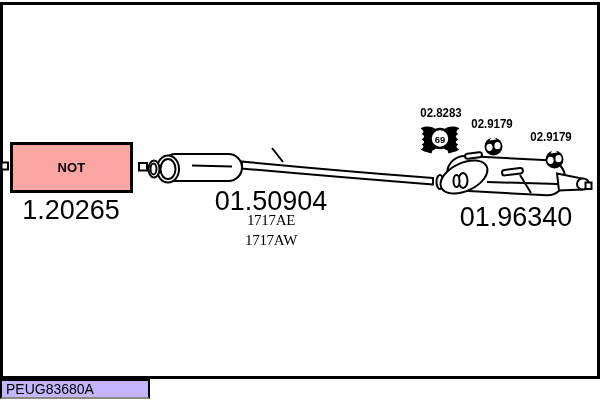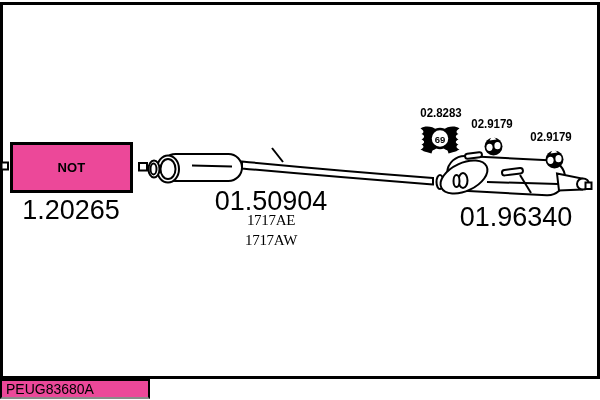--- a/index.html
+++ b/index.html
@@ -1,22 +1,22 @@
 <!DOCTYPE html>
 <html><head>
 <meta charset="utf-8">
 <style>
   html,body{margin:0;padding:0;background:#fff;}
   #stage{position:relative;width:600px;height:400px;background:#ffffff;overflow:hidden;
          font-family:"Liberation Sans","DejaVu Sans",sans-serif;color:#000;}
   .abs{position:absolute;}
   #frame{left:0;top:2px;width:594px;height:371px;border:3px solid #000;}
   #code-box{left:0;top:379px;width:142px;height:14px;border:2px solid #000;border-bottom-color:#8a8a8a;
-            background:#ec4899;font-size:14px;line-height:15px;padding:1px 0 1px 4px;}
-  #na-box{left:10px;top:142px;width:117px;height:45px;border:3px solid #000;background:#ec4899;
+            background:#c4b5fd;font-size:14px;line-height:15px;padding:1px 0 1px 4px;}
+  #na-box{left:10px;top:142px;width:117px;height:45px;border:3px solid #000;background:#fca5a5;
           display:flex;flex-direction:column;align-items:center;justify-content:center;}
   #na-box span{font-weight:bold;font-size:13px;line-height:15px;letter-spacing:.2px;}
   .t-num{font-size:27px;line-height:28px;text-align:center;white-space:nowrap;}
   .t-ref{font-size:15px;line-height:16px;text-align:center;letter-spacing:-.3px;white-space:nowrap;font-family:Liberation Serif, serif;}
   .t-sm{font-size:13.5px;font-weight:bold;line-height:14px;text-align:center;
         transform:scaleX(.85);transform-origin:center;white-space:nowrap;}
   #n1{left:6px;top:196px;width:130px;}
   #n2{left:201px;top:187px;width:140px;}
   #n3{left:446px;top:203px;width:140px;}
   #r1a{left:211px;top:212px;width:120px;}

